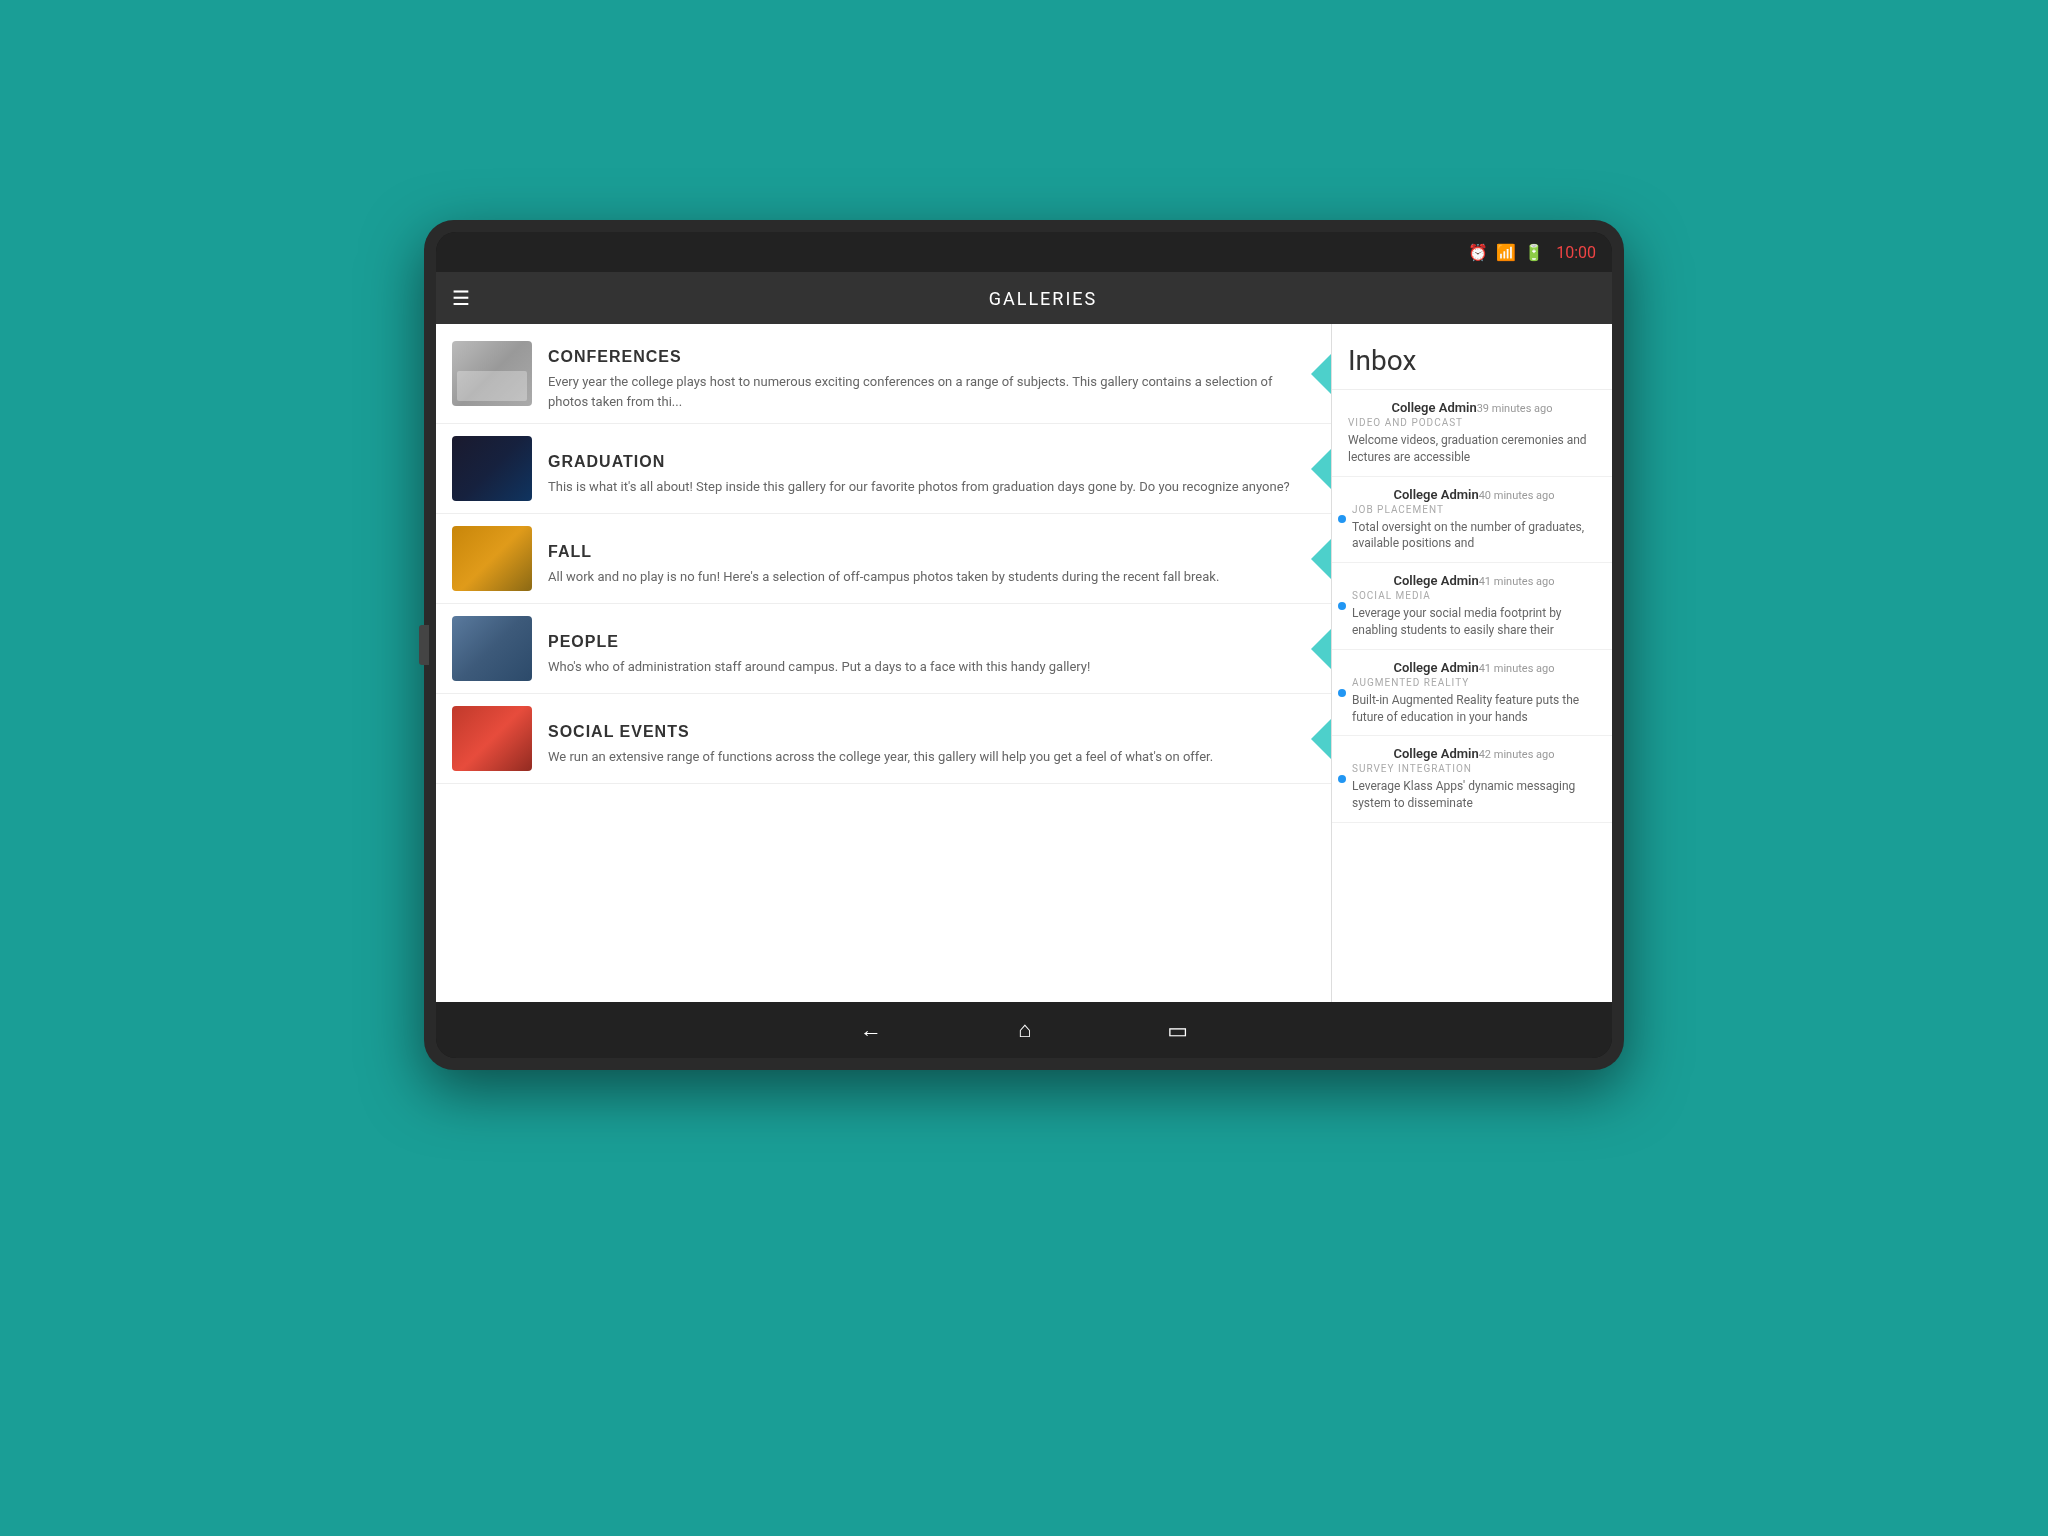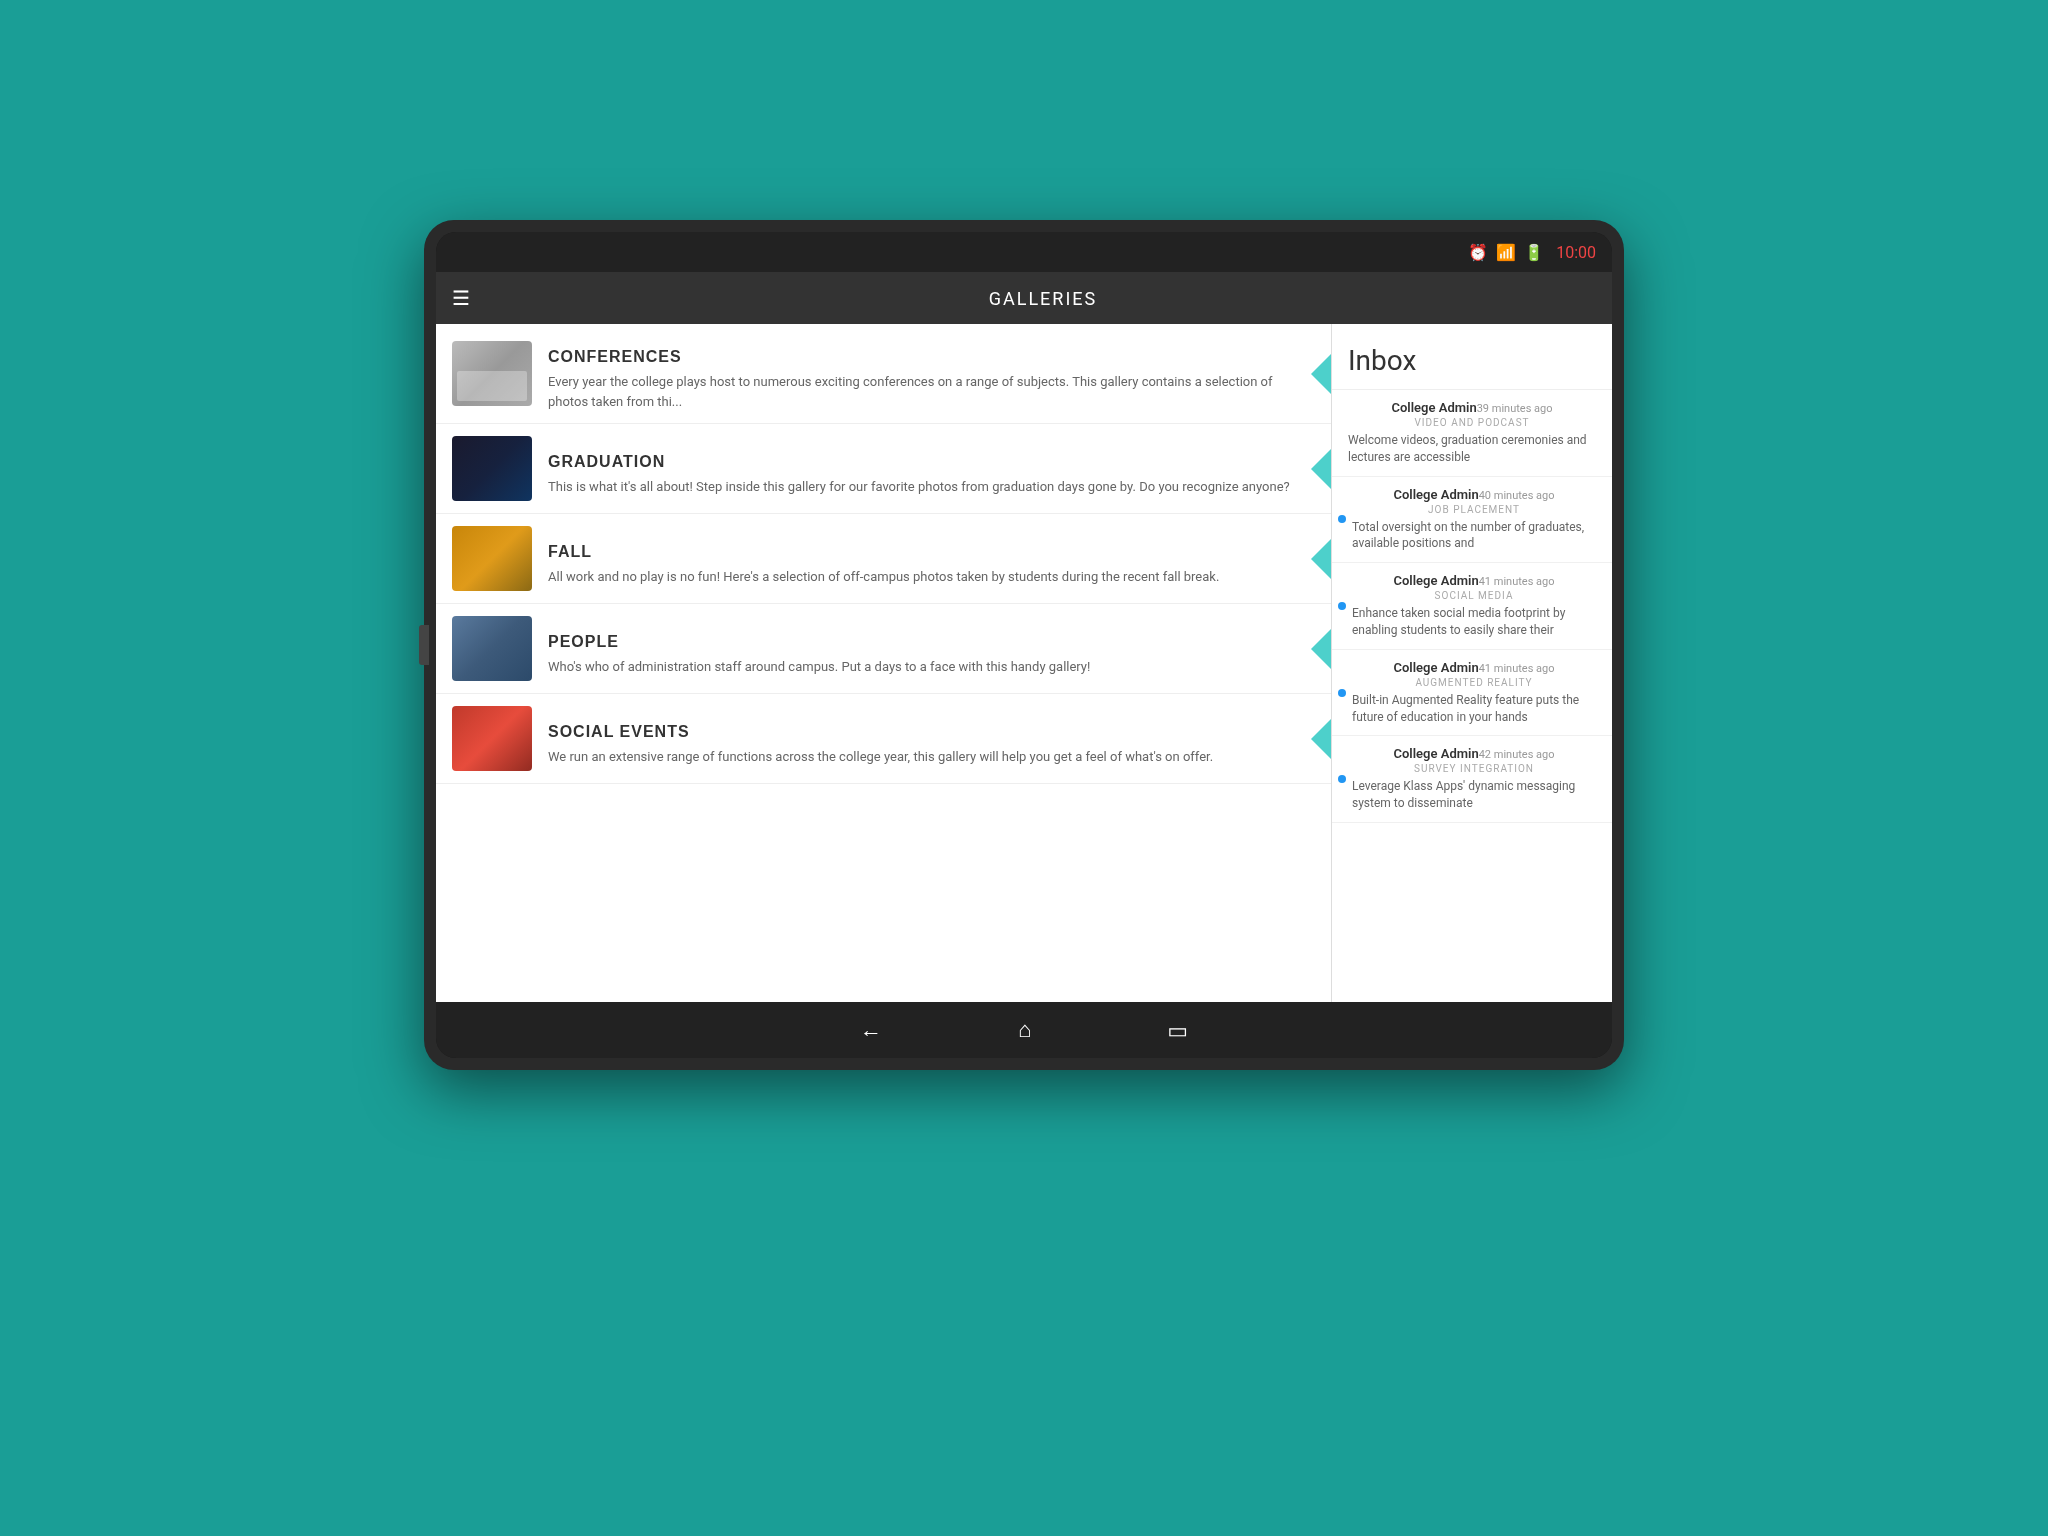--- a/index.html
+++ b/index.html
@@ -232,21 +232,20 @@
     .inbox-time {
       font-size: 11px;
       color: #999;
     }
     .inbox-category {
       font-size: 10px;
       color: #aaa;
       letter-spacing: 1px;
       text-transform: uppercase;
       margin-bottom: 4px;
-      text-align: center;
     }
     .inbox-preview {
       font-size: 12px;
       color: #666;
       line-height: 1.4;
     }
     .unread-dot {
       position: absolute;
       left: 6px;
       top: 50%;
@@ -390,21 +389,21 @@
           <div class="inbox-preview">Total oversight on the number of graduates, available positions and</div>
         </div>
 
         <div class="inbox-item unread">
           <div class="unread-dot"></div>
           <div class="inbox-item-header">
             <span class="inbox-sender">College Admin</span>
             <span class="inbox-time">41 minutes ago</span>
           </div>
           <div class="inbox-category">SOCIAL MEDIA</div>
-          <div class="inbox-preview">Enhance taken social media footprint by enabling students to easily share their</div>
+          <div class="inbox-preview">Leverage your social media footprint by enabling students to easily share their</div>
         </div>
 
         <div class="inbox-item unread">
           <div class="unread-dot"></div>
           <div class="inbox-item-header">
             <span class="inbox-sender">College Admin</span>
             <span class="inbox-time">41 minutes ago</span>
           </div>
           <div class="inbox-category">AUGMENTED REALITY</div>
           <div class="inbox-preview">Built-in Augmented Reality feature puts the future of education in your hands</div>

